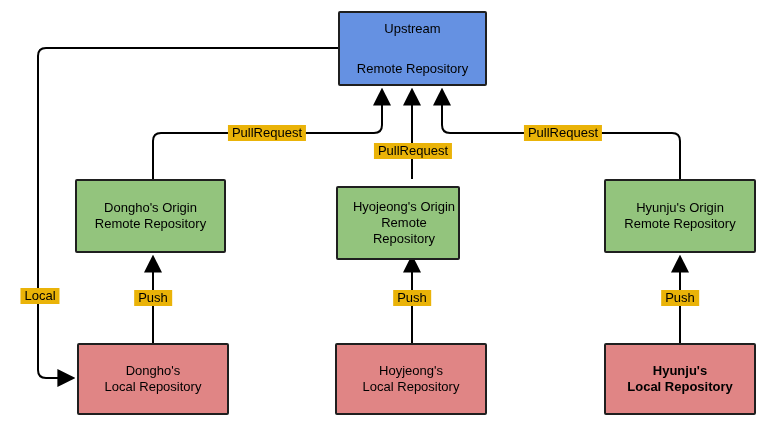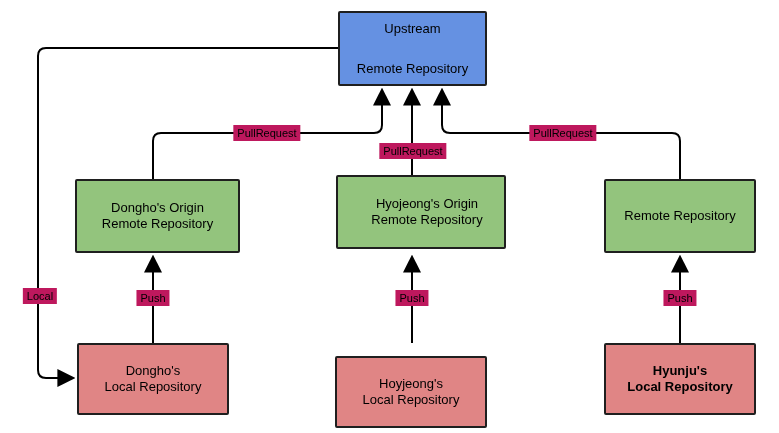--- a/index.html
+++ b/index.html
@@ -32,34 +32,34 @@
     align-items: center;
     justify-content: center;
     text-align: center;
     font-size: 13px;
     line-height: 16px;
     color: #000000;
   }
   .edge-label {
     position: absolute;
     transform: translate(-50%, -50%);
-    background: #be185d;
+    background: #eab308;
     padding: 0 4px;
-    font-size: 11px;
+    font-size: 13px;
     line-height: 16px;
     color: #000000;
     white-space: nowrap;
   }
   
   #node-upstream        { left: 338px; top: 11px;  width: 149px; height: 75px; gap: 24px; }
-  #node-origin-dongho   { left: 75px;  top: 179px; width: 165px; height: 74px; text-align: right; }
-  #node-origin-hyojeong { left: 336px; top: 175px; width: 170px; height: 74px; padding-left: 12px; }
+  #node-origin-dongho   { left: 75px;  top: 179px; width: 151px; height: 74px; text-align: right; }
+  #node-origin-hyojeong { left: 336px; top: 186px; width: 124px; height: 74px; padding-left: 12px; }
   #node-origin-hyunju   { left: 604px; top: 179px; width: 152px; height: 74px; }
   #node-local-dongho    { left: 77px;  top: 343px; width: 152px; height: 72px; }
-  #node-local-hoyjeong  { left: 335px; top: 343px; width: 152px; height: 72px; margin-top: 13px; }
+  #node-local-hoyjeong  { left: 335px; top: 343px; width: 152px; height: 72px; }
   #node-local-hyunju    { left: 604px; top: 343px; width: 152px; height: 72px; }
   
   #label-pull             { left: 40px;  top: 296px; }
   #label-push-dongho      { left: 153px; top: 298px; }
   #label-push-hyojeong    { left: 412px; top: 298px; }
   #label-push-hyunju      { left: 680px; top: 298px; }
   #label-pr-dongho        { left: 267px; top: 133px; }
   #label-pr-hyojeong      { left: 413px; top: 151px; }
   #label-pr-hyunju        { left: 563px; top: 133px; }
 </style>
@@ -94,20 +94,21 @@
     <span>Dongho's Origin</span>
     <span>Remote Repository</span>
   </div>
 
   <div class="node" id="node-origin-hyojeong" style="background-color: rgb(147, 196, 125);">
     <span>Hyojeong's Origin</span>
     <span>Remote Repository</span>
   </div>
 
   <div class="node" id="node-origin-hyunju" style="background-color: rgb(147, 196, 125);">
+    <span>Hyunju's Origin</span>
     <span>Remote Repository</span>
   </div>
 
   <div class="node" id="node-local-dongho" style="background-color: rgb(224, 133, 133);">
     <span>Dongho's</span>
     <span>Local Repository</span>
   </div>
 
   <div class="node" id="node-local-hoyjeong" style="background-color: rgb(224, 133, 133);">
     <span>Hoyjeong's</span>

